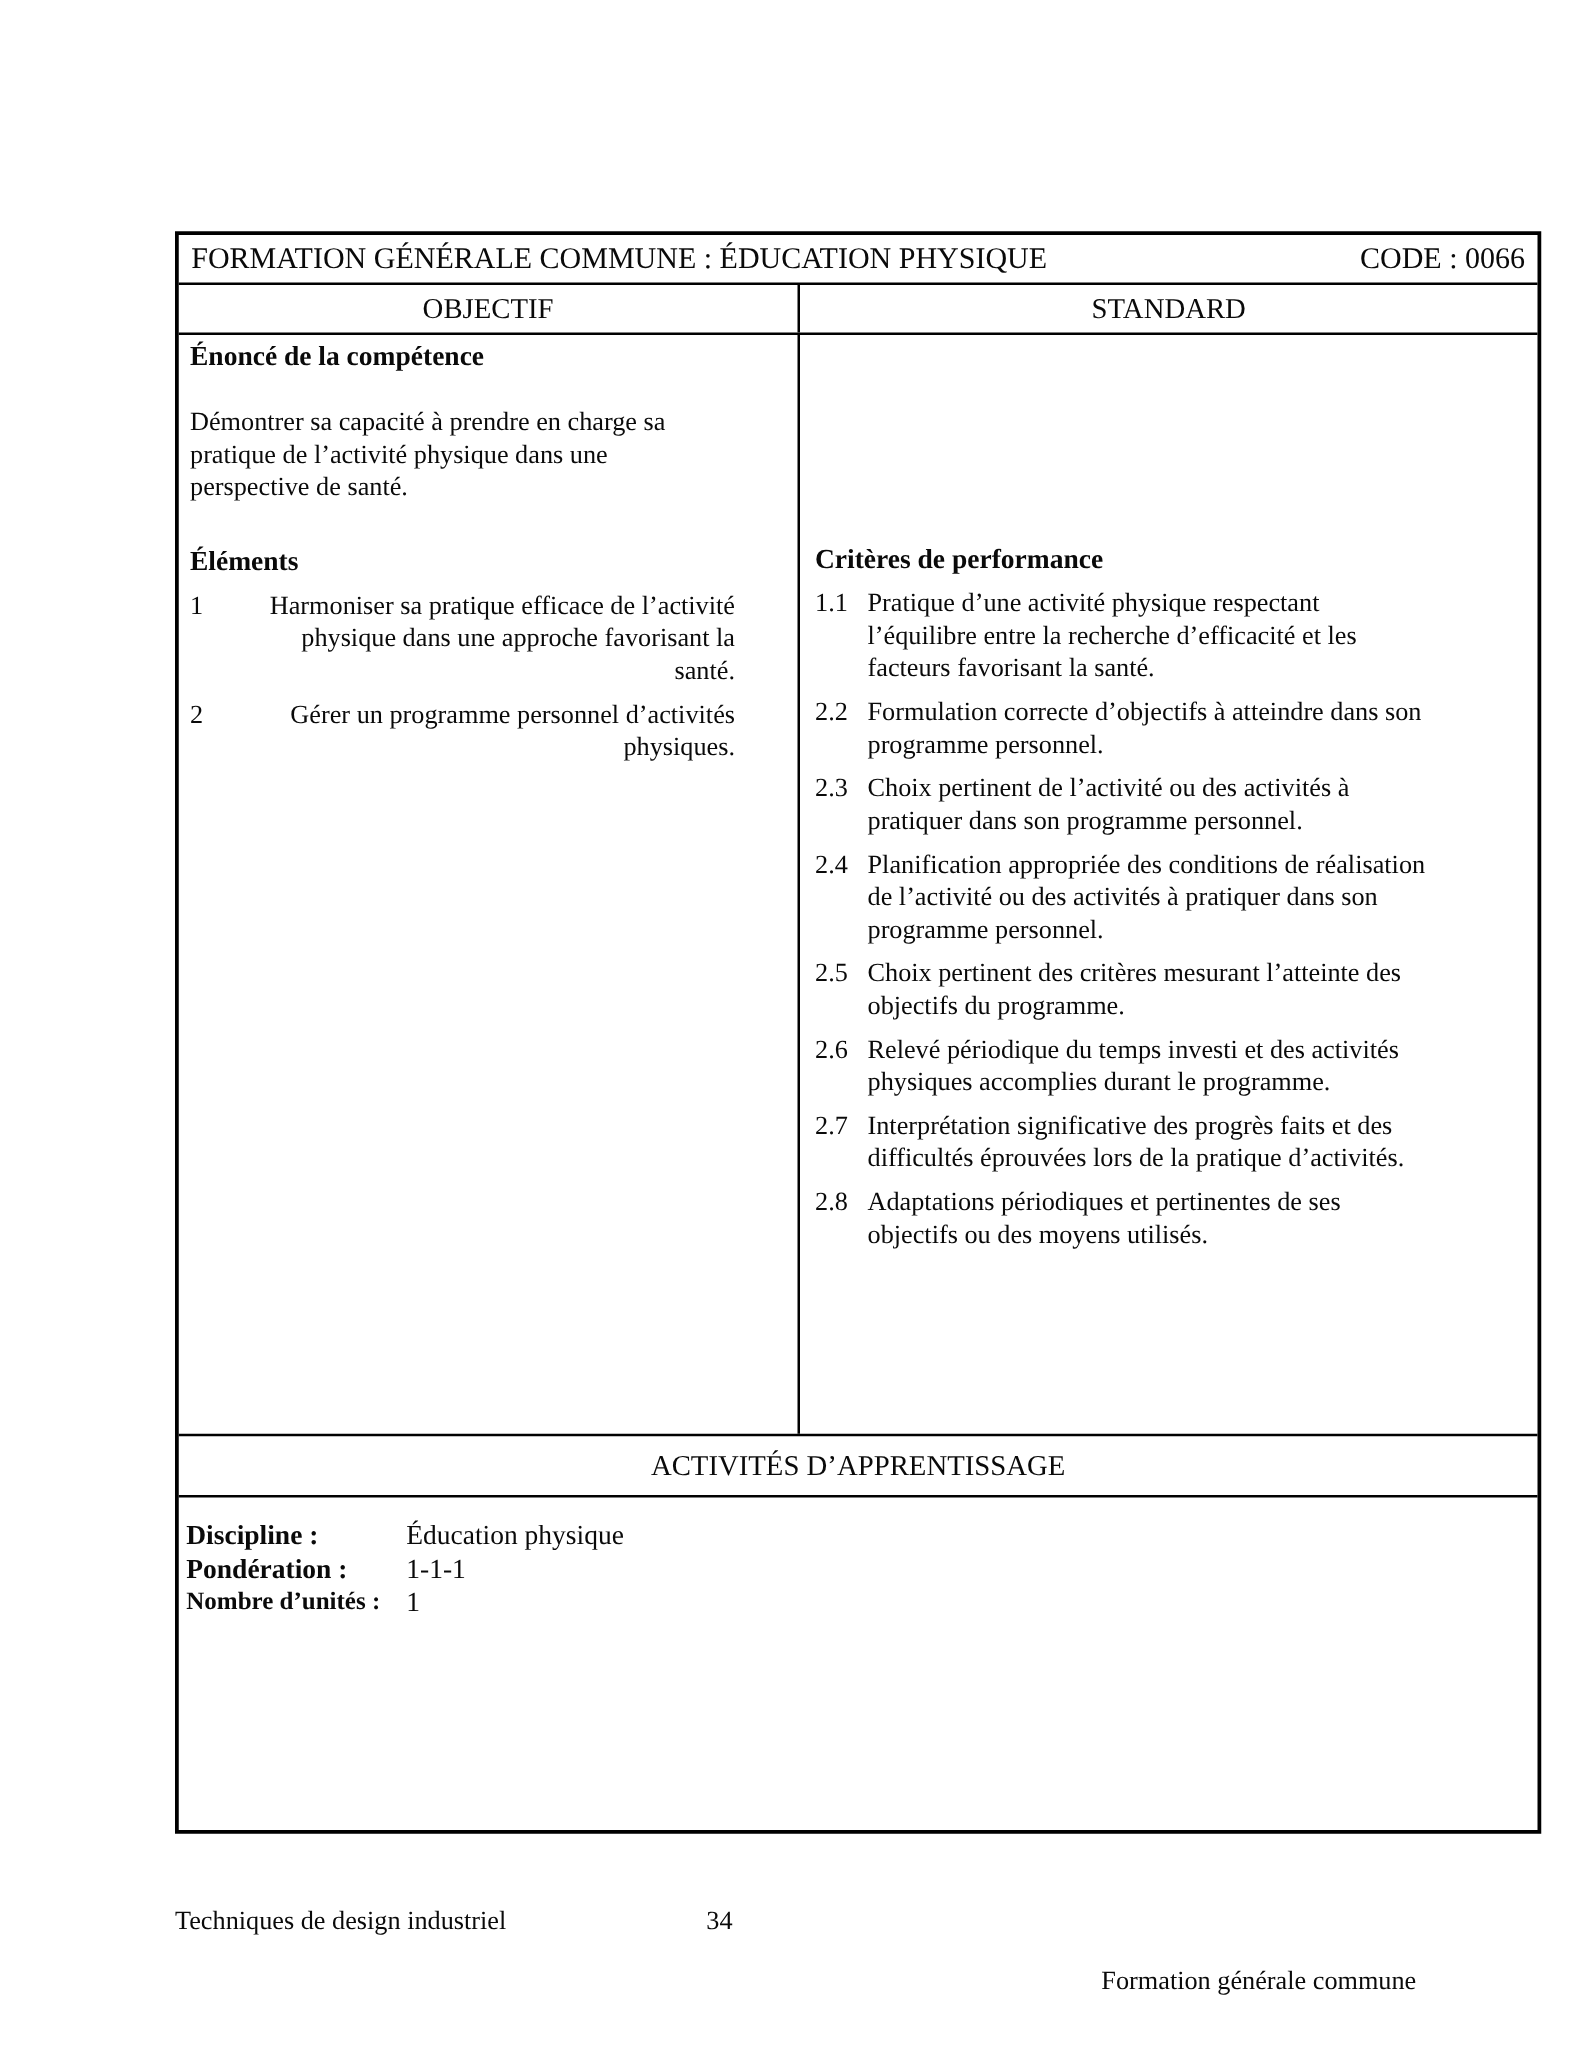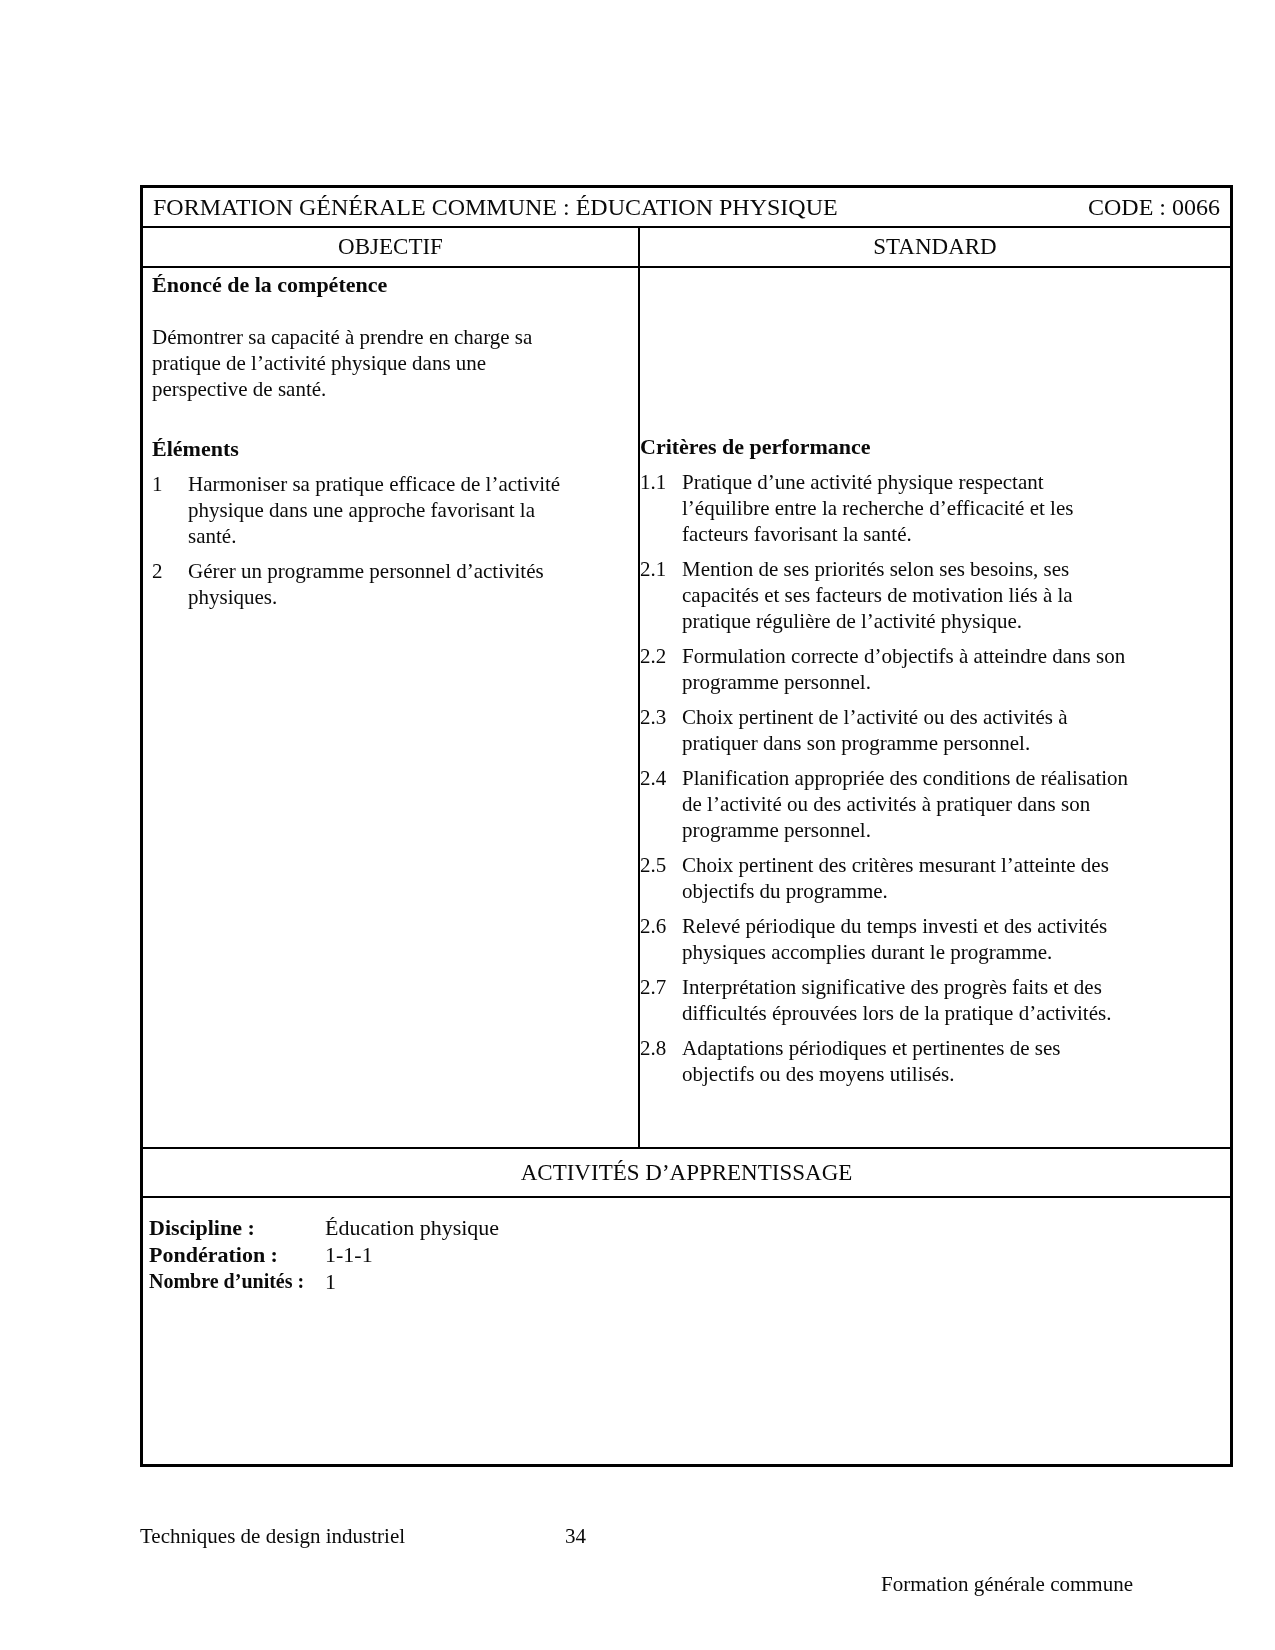--- a/index.html
+++ b/index.html
@@ -70,21 +70,21 @@
   }
   .body-left {
     width: 497px;
     border-right: 2px solid #000;
     box-sizing: border-box;
     padding: 4px 8px 0 9px;
   }
   .body-right {
     flex: 1;
     box-sizing: border-box;
-    padding: 166px 6px 0 0;
+    padding: 166px 6px 0 12px;
   }
   .cell-heading {
     font-weight: bold;
     font-size: 22px;
     line-height: 26px;
   }
   .enonce-text {
     margin-top: 26px;
     width: 432px;
   }
@@ -93,20 +93,21 @@
   }
   .obj-item {
     display: flex;
     margin-top: 9px;
   }
   .obj-item .num {
     flex: 0 0 36px;
   }
   .obj-item .txt {
     width: 400px;
+    text-align: right;
   }
   .crit-list {
     margin-top: 2px;
   }
   .crit-item {
     display: flex;
     margin-top: 9px;
   }
   .crit-item .num {
     flex: 0 0 42px;
@@ -202,24 +203,20 @@
     </div>
 
     <div class="body-right">
       <div class="cell-heading">Critères de performance</div>
       <div class="crit-list">
         <div class="crit-item">
           <span class="num">1.1</span>
           <span class="txt">Pratique d’une activité physique respectant l’équilibre entre la recherche d’efficacité et les facteurs favorisant la santé.</span>
         </div>
         <div class="crit-item">
-          <span class="num">2.1</span>
-          <span class="txt">Mention de ses priorités selon ses besoins, ses capacités et ses facteurs de motivation liés à la pratique régulière de l’activité physique.</span>
-        </div>
-        <div class="crit-item">
           <span class="num">2.2</span>
           <span class="txt">Formulation correcte d’objectifs à atteindre dans son programme personnel.</span>
         </div>
         <div class="crit-item">
           <span class="num">2.3</span>
           <span class="txt">Choix pertinent de l’activité ou des activités à pratiquer dans son programme personnel.</span>
         </div>
         <div class="crit-item">
           <span class="num">2.4</span>
           <span class="txt">Planification appropriée des conditions de réalisation de l’activité ou des activités à pratiquer dans son programme personnel.</span>

